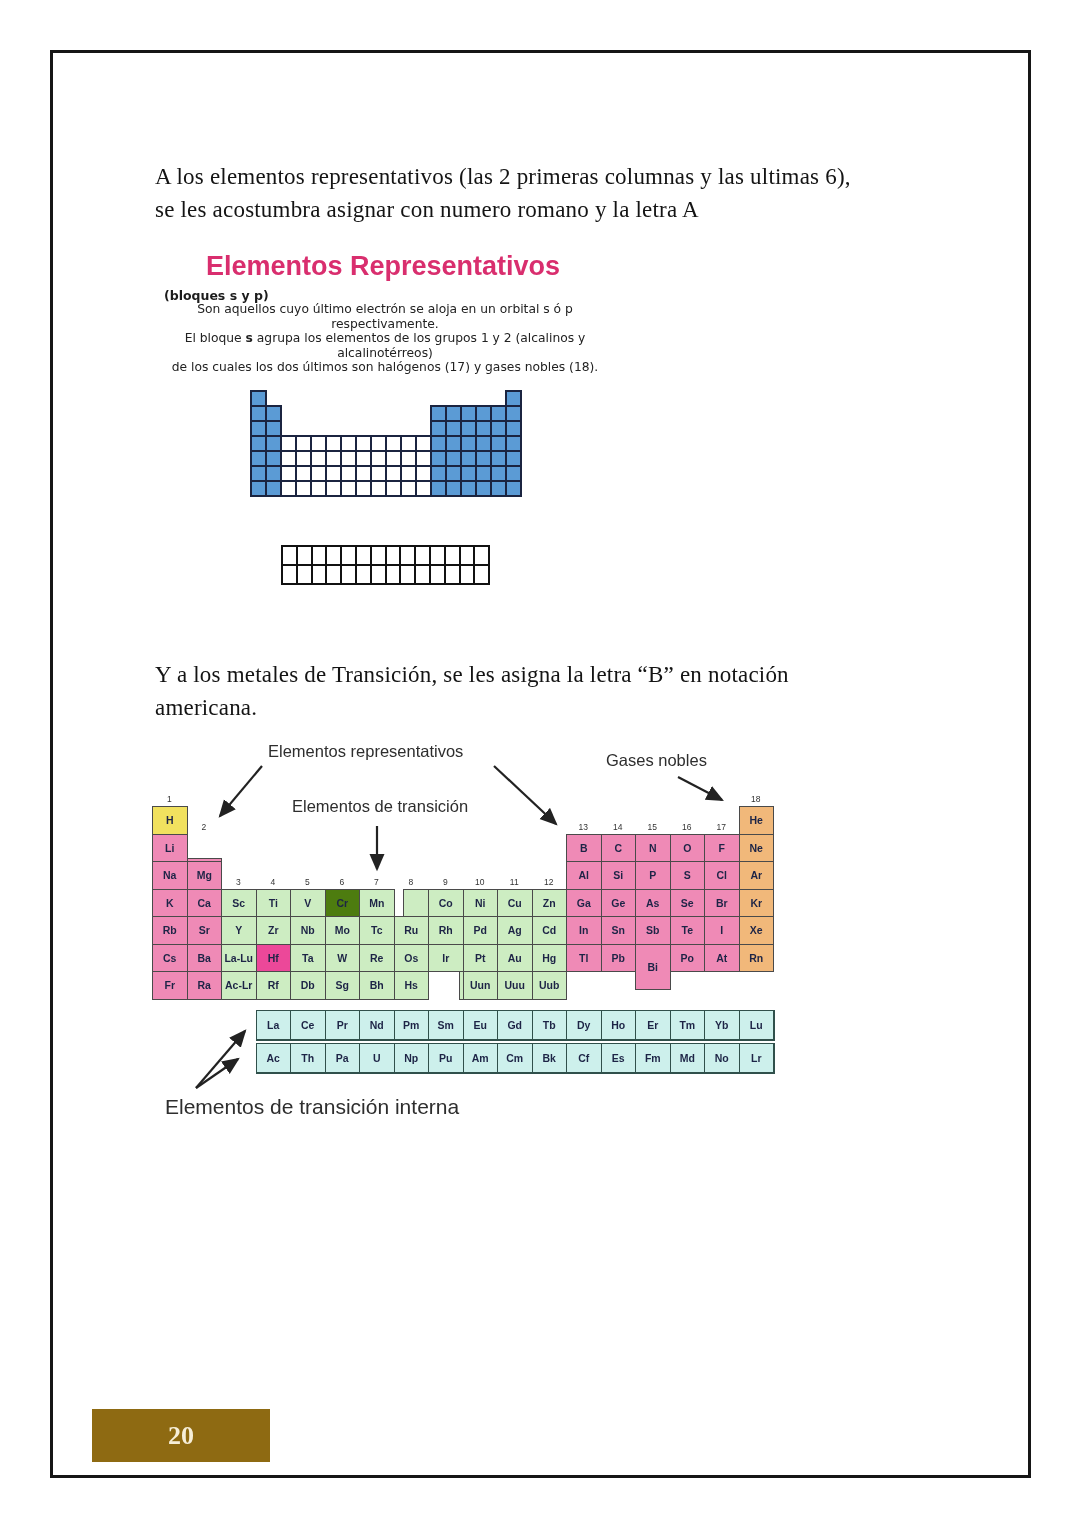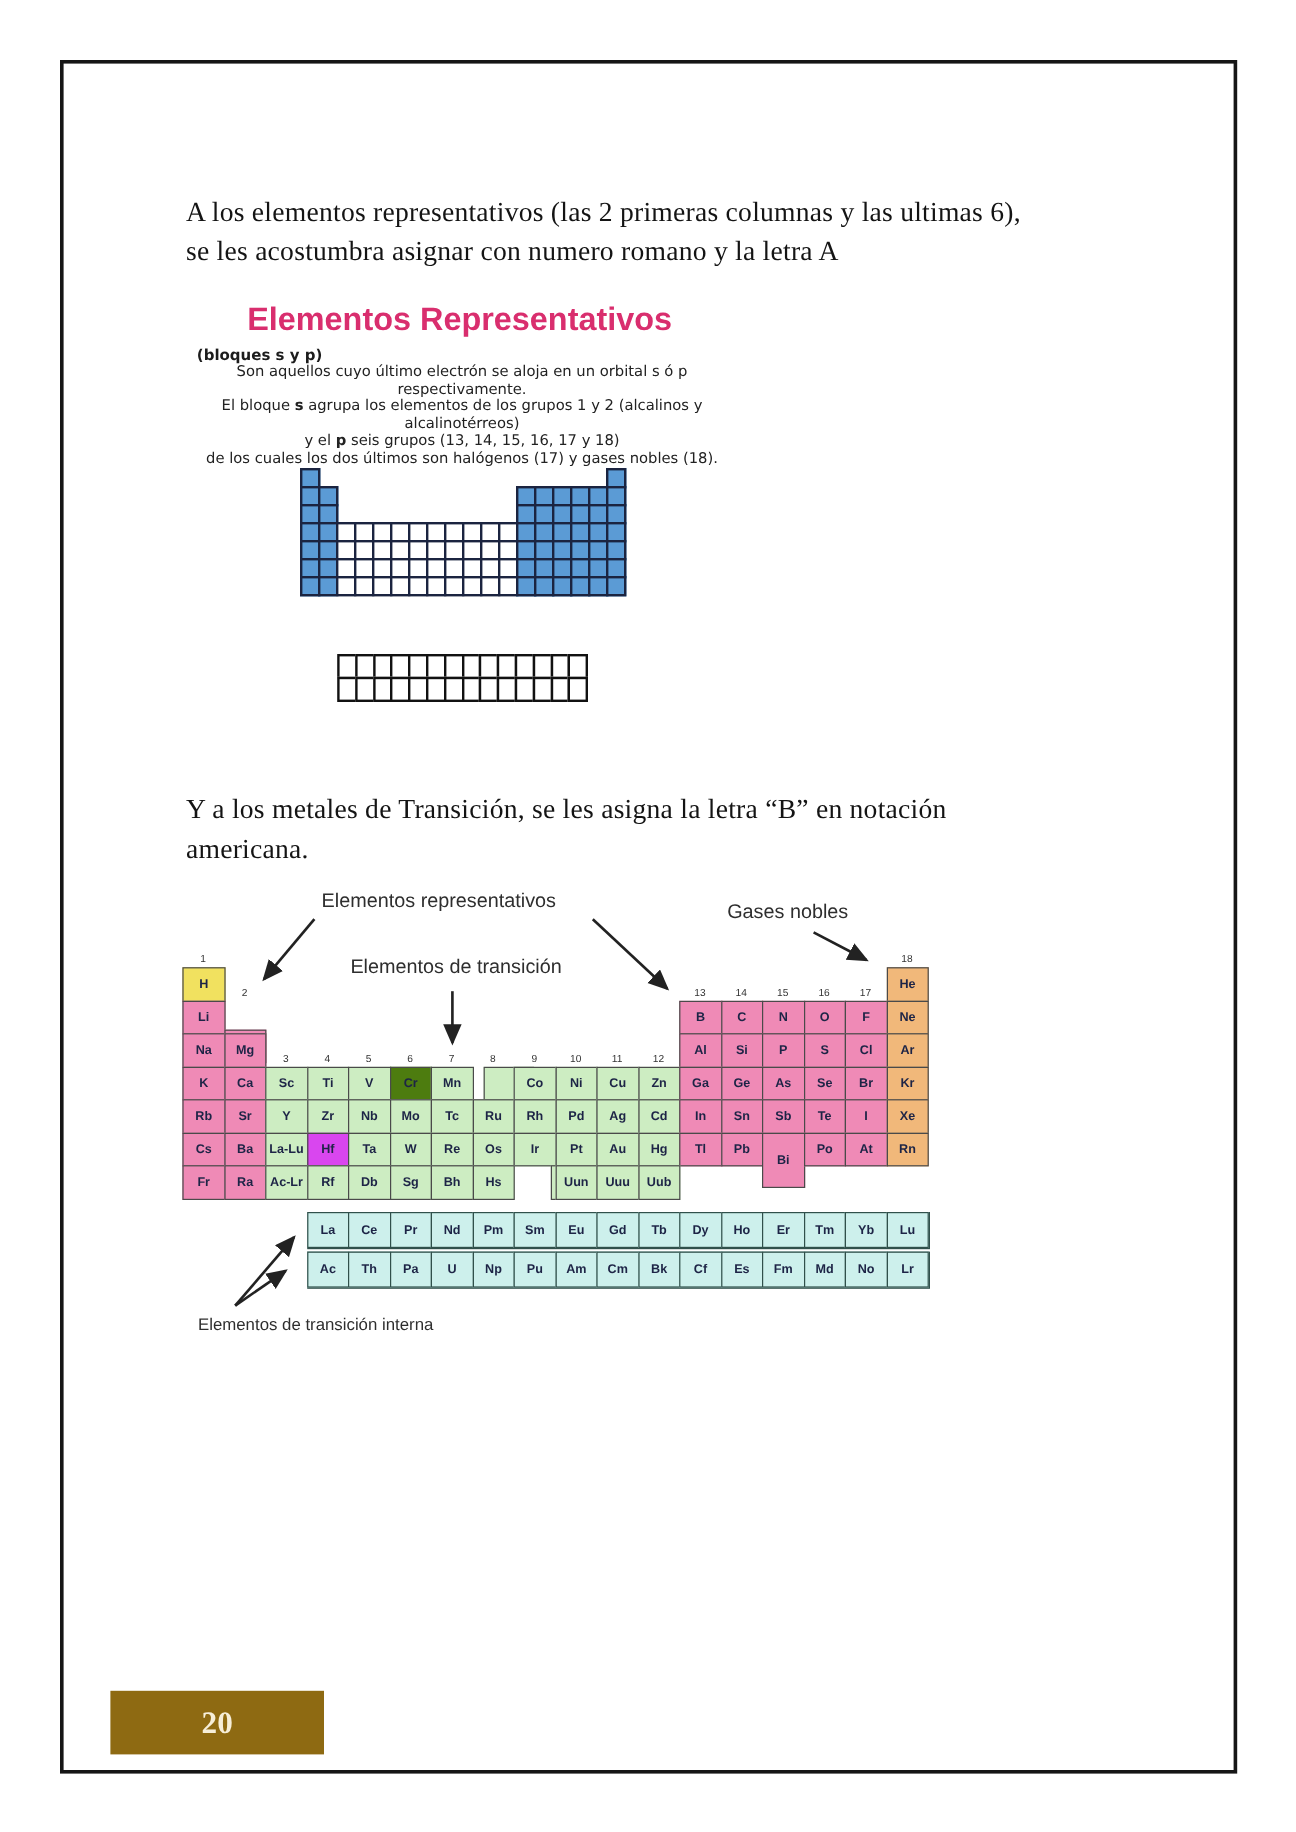--- a/index.html
+++ b/index.html
@@ -21,21 +21,21 @@
   #fig1-text{left:120px;top:302px;width:530px;text-align:center;
       font-family:"DejaVu Sans", sans-serif;font-size:12.3px;line-height:14.6px;color:#222;}
   #fig1-text .bseg{font-weight:bold;}
   .f1cell{position:absolute;box-sizing:border-box;border:2px solid #1b2440;}
 
   
   .fig2-label{font-family:"Liberation Sans", sans-serif;color:#2e2e2e;}
   #lbl-repr{left:268px;top:742px;font-size:16.5px;}
   #lbl-trans{left:292px;top:797px;font-size:16.5px;}
   #lbl-nobles{left:606px;top:751px;font-size:16.5px;}
-  #lbl-interna{left:165px;top:1095px;font-size:14px;}
+  #lbl-interna{left:165px;top:1095px;font-size:21px;}
   .ptcell{position:absolute;box-sizing:border-box;border:1px solid #4a4a4a;
       font-family:"Liberation Sans", sans-serif;font-weight:bold;font-size:10.5px;
       display:flex;align-items:center;justify-content:center;}
   .grp{position:absolute;font-family:"Liberation Sans", sans-serif;font-size:8.5px;color:#333;
       text-align:center;}
   .fstrip{position:absolute;box-sizing:border-box;border:2px solid #30504b;}
 
   
   #pagenum-box{left:92px;top:1409px;width:178px;height:53px;text-align:center;
       line-height:53px;font-weight:bold;font-size:26px;}
@@ -53,21 +53,20 @@
     <div>se les acostumbra asignar con numero romano y la letra A</div>
   </div>
 
   <div id="fig1-title" class="abs">Elementos Representativos</div>
   <div id="fig1-subtitle" class="abs">(bloques s y p)</div>
   <div id="fig1-text" class="abs">
       <div><span>Son aquellos cuyo último electrón se aloja en un orbital s ó p</span></div>
       <div><span>respectivamente.</span></div>
       <div><span>El bloque </span><span class="bseg">s</span><span> agrupa los elementos de los grupos 1 y 2 (alcalinos y</span></div>
       <div><span>alcalinotérreos)</span></div>
-      <div><span>y el </span><span class="bseg">p</span><span> seis grupos (13, 14, 15, 16, 17 y 18)</span></div>
       <div><span>de los cuales los dos últimos son halógenos (17) y gases nobles (18).</span></div>
     </div>
   <div id="fig1-grid" class="abs" style="left:0;top:0;">
       <div class="f1cell" style="left: 250px; top: 390px; width: 17px; height: 17px; background: rgb(91, 155, 213); border-color: rgb(27, 36, 64);"></div>
       <div class="f1cell" style="left: 250px; top: 405px; width: 17px; height: 17px; background: rgb(91, 155, 213); border-color: rgb(27, 36, 64);"></div>
       <div class="f1cell" style="left: 265px; top: 405px; width: 17px; height: 17px; background: rgb(91, 155, 213); border-color: rgb(27, 36, 64);"></div>
       <div class="f1cell" style="left: 250px; top: 420px; width: 17px; height: 17px; background: rgb(91, 155, 213); border-color: rgb(27, 36, 64);"></div>
       <div class="f1cell" style="left: 265px; top: 420px; width: 17px; height: 17px; background: rgb(91, 155, 213); border-color: rgb(27, 36, 64);"></div>
       <div class="f1cell" style="left: 250px; top: 435px; width: 17px; height: 17px; background: rgb(91, 155, 213); border-color: rgb(27, 36, 64);"></div>
       <div class="f1cell" style="left: 265px; top: 435px; width: 17px; height: 17px; background: rgb(91, 155, 213); border-color: rgb(27, 36, 64);"></div>
@@ -247,21 +246,21 @@
       <div class="ptcell" style="left: 531.5px; top: 916px; width: 35.5px; height: 28.5px; background: rgb(205, 237, 194); color: rgb(29, 36, 70);">Cd</div>
       <div class="ptcell" style="left: 566px; top: 916px; width: 35.5px; height: 28.5px; background: rgb(239, 138, 182); color: rgb(29, 36, 70);">In</div>
       <div class="ptcell" style="left: 600.5px; top: 916px; width: 35.5px; height: 28.5px; background: rgb(239, 138, 182); color: rgb(29, 36, 70);">Sn</div>
       <div class="ptcell" style="left: 635px; top: 916px; width: 35.5px; height: 28.5px; background: rgb(239, 138, 182); color: rgb(29, 36, 70);">Sb</div>
       <div class="ptcell" style="left: 669.5px; top: 916px; width: 35.5px; height: 28.5px; background: rgb(239, 138, 182); color: rgb(29, 36, 70);">Te</div>
       <div class="ptcell" style="left: 704px; top: 916px; width: 35.5px; height: 28.5px; background: rgb(239, 138, 182); color: rgb(29, 36, 70);">I</div>
       <div class="ptcell" style="left: 738.5px; top: 916px; width: 35.5px; height: 28.5px; background: rgb(241, 184, 122); color: rgb(29, 36, 70);">Xe</div>
       <div class="ptcell" style="left: 152px; top: 943.5px; width: 35.5px; height: 28.5px; background: rgb(239, 138, 182); color: rgb(29, 36, 70);">Cs</div>
       <div class="ptcell" style="left: 186.5px; top: 943.5px; width: 35.5px; height: 28.5px; background: rgb(239, 138, 182); color: rgb(29, 36, 70);">Ba</div>
       <div class="ptcell" style="left: 221px; top: 943.5px; width: 35.5px; height: 28.5px; background: rgb(205, 237, 194); color: rgb(29, 36, 70); text-align: center;">La-Lu</div>
-      <div class="ptcell" style="left: 255.5px; top: 943.5px; width: 35.5px; height: 28.5px; background: #d946ef; color: rgb(29, 36, 70);">Hf</div>
+      <div class="ptcell" style="left: 255.5px; top: 943.5px; width: 35.5px; height: 28.5px; background: #ec4899; color: rgb(29, 36, 70);">Hf</div>
       <div class="ptcell" style="left: 290px; top: 943.5px; width: 35.5px; height: 28.5px; background: rgb(205, 237, 194); color: rgb(29, 36, 70);">Ta</div>
       <div class="ptcell" style="left: 324.5px; top: 943.5px; width: 35.5px; height: 28.5px; background: rgb(205, 237, 194); color: rgb(29, 36, 70);">W</div>
       <div class="ptcell" style="left: 359px; top: 943.5px; width: 35.5px; height: 28.5px; background: rgb(205, 237, 194); color: rgb(29, 36, 70);">Re</div>
       <div class="ptcell" style="left: 393.5px; top: 943.5px; width: 35.5px; height: 28.5px; background: rgb(205, 237, 194); color: rgb(29, 36, 70);">Os</div>
       <div class="ptcell" style="left: 428px; top: 943.5px; width: 35.5px; height: 28.5px; background: rgb(205, 237, 194); color: rgb(29, 36, 70);">Ir</div>
       <div class="ptcell" style="left: 462.5px; top: 943.5px; width: 35.5px; height: 28.5px; background: rgb(205, 237, 194); color: rgb(29, 36, 70);">Pt</div>
       <div class="ptcell" style="left: 497px; top: 943.5px; width: 35.5px; height: 28.5px; background: rgb(205, 237, 194); color: rgb(29, 36, 70);">Au</div>
       <div class="ptcell" style="left: 531.5px; top: 943.5px; width: 35.5px; height: 28.5px; background: rgb(205, 237, 194); color: rgb(29, 36, 70);">Hg</div>
       <div class="ptcell" style="left: 566px; top: 943.5px; width: 35.5px; height: 28.5px; background: rgb(239, 138, 182); color: rgb(29, 36, 70);">Tl</div>
       <div class="ptcell" style="left: 600.5px; top: 943.5px; width: 35.5px; height: 28.5px; background: rgb(239, 138, 182); color: rgb(29, 36, 70);">Pb</div>

